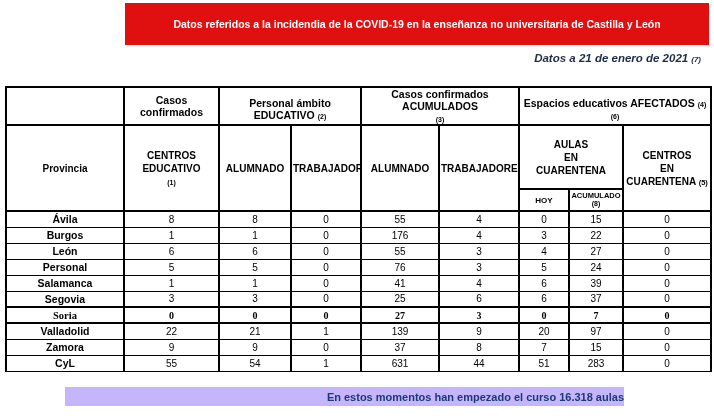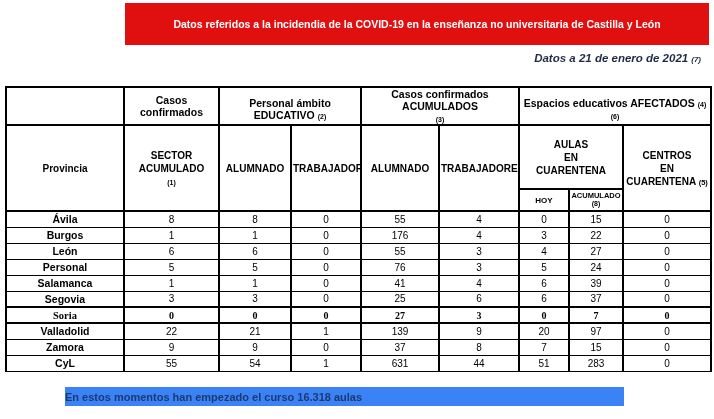--- a/index.html
+++ b/index.html
@@ -48,22 +48,22 @@
   tr.data td {
     border-left:2px solid #000; border-right:2px solid #000;
     border-top:1px solid #000; border-bottom:1px solid #000;
     font-size:10px;
   }
   tr.data td.prov { font-weight:bold; font-size:10.5px; }
   tr.data.bold-row td { font-weight:bold; border-top:2px solid #000; border-bottom:2px solid #000;font-family:Liberation Serif, serif; }
 
   .footer {
     position:absolute; left:65px; top:387px; width:559px; height:19px;
-    background:#3b82f6; color:#1c3a6e;
-    display:flex; align-items:center; justify-content:flex-start;
+    background:#c4b5fd; color:#1c3a6e;
+    display:flex; align-items:center; justify-content:flex-end;
     font-weight:bold; font-size:11px;
   }
 </style>
 </head>
 <body>
 
 <div class="banner">
   <span>Datos referidos a la incidendia de la COVID-19 en la enseñanza no universitaria de Castilla y León</span>
 </div>
 
@@ -100,21 +100,21 @@
     </th>
     <th colspan="3" class="vbottom">
       <span>Espacios educativos AFECTADOS</span>
       <span class="note">(4) (6)</span>
     </th>
   </tr>
 
   <tr class="hdr-row">
     <th rowspan="2" class="prov-hdr">Provincia</th>
     <th rowspan="2">
-      <span>SECTOR ACUMULADO</span><br>
+      <span>CENTROS EDUCATIVO</span><br>
       <span class="note">(1)</span>
     </th>
     <th rowspan="2">ALUMNADO</th>
     <th rowspan="2">TRABAJADORES</th>
     <th rowspan="2">ALUMNADO</th>
     <th rowspan="2">TRABAJADORES</th>
     <th colspan="2">
       <span>AULAS</span><br>
       <span>EN</span><br>
       <span>CUARENTENA</span>

